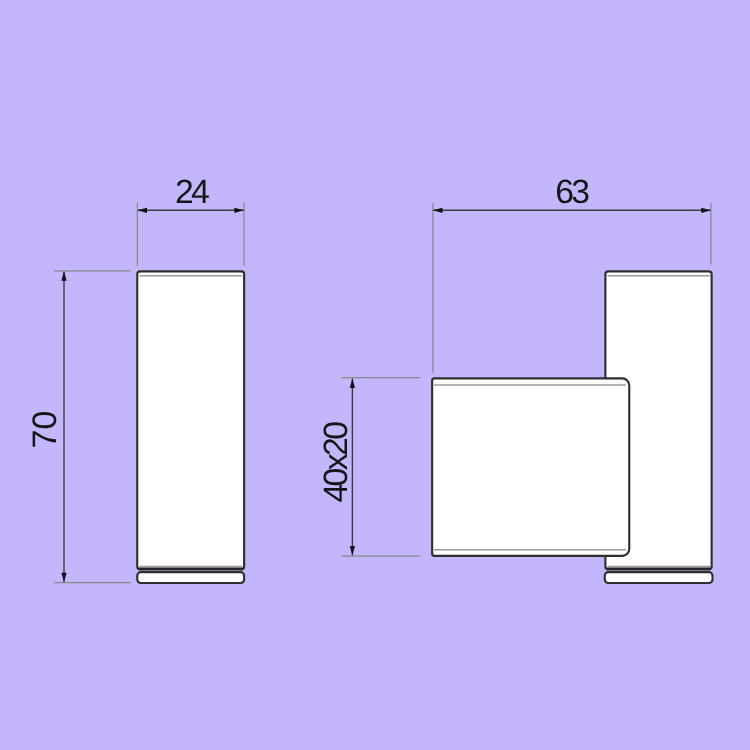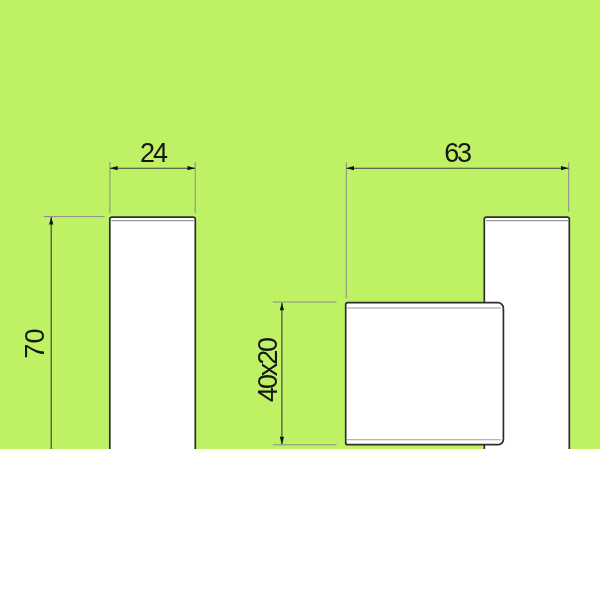--- a/index.html
+++ b/index.html
@@ -1,16 +1,16 @@
 <!DOCTYPE html>
 <html><head>
 <meta charset="utf-8">
 <style>
   html,body{margin:0;padding:0;background:#ffffff;}
-  .page{width:600px;height:449px;position:relative;background:#bef264;overflow:hidden;}
+  .page{width:600px;height:600px;position:relative;background:#c4b5fd;overflow:hidden;}
   svg{position:absolute;left:0;top:0;}
   text{font-family:"Liberation Sans",sans-serif;fill:#161616;}
 </style>
 </head>
 <body>
 
 <div class="page">
 <svg width="600" height="600" viewBox="0 0 600 600">
 
   <g>

